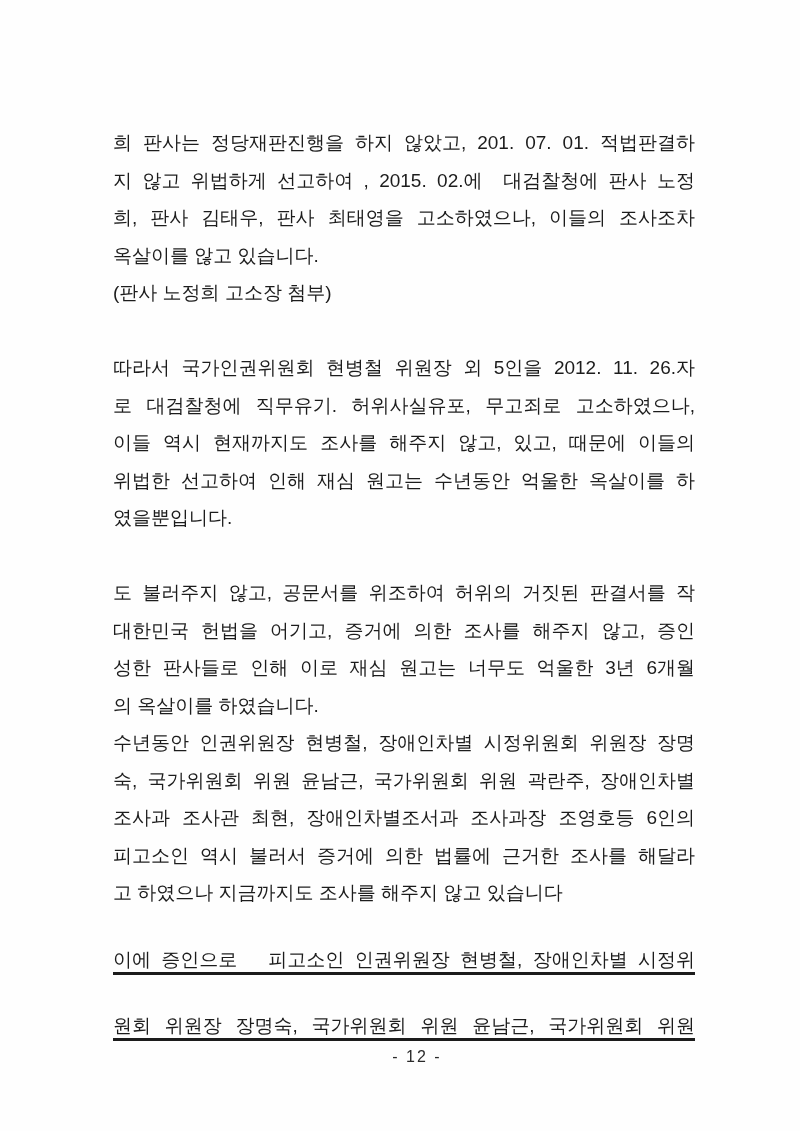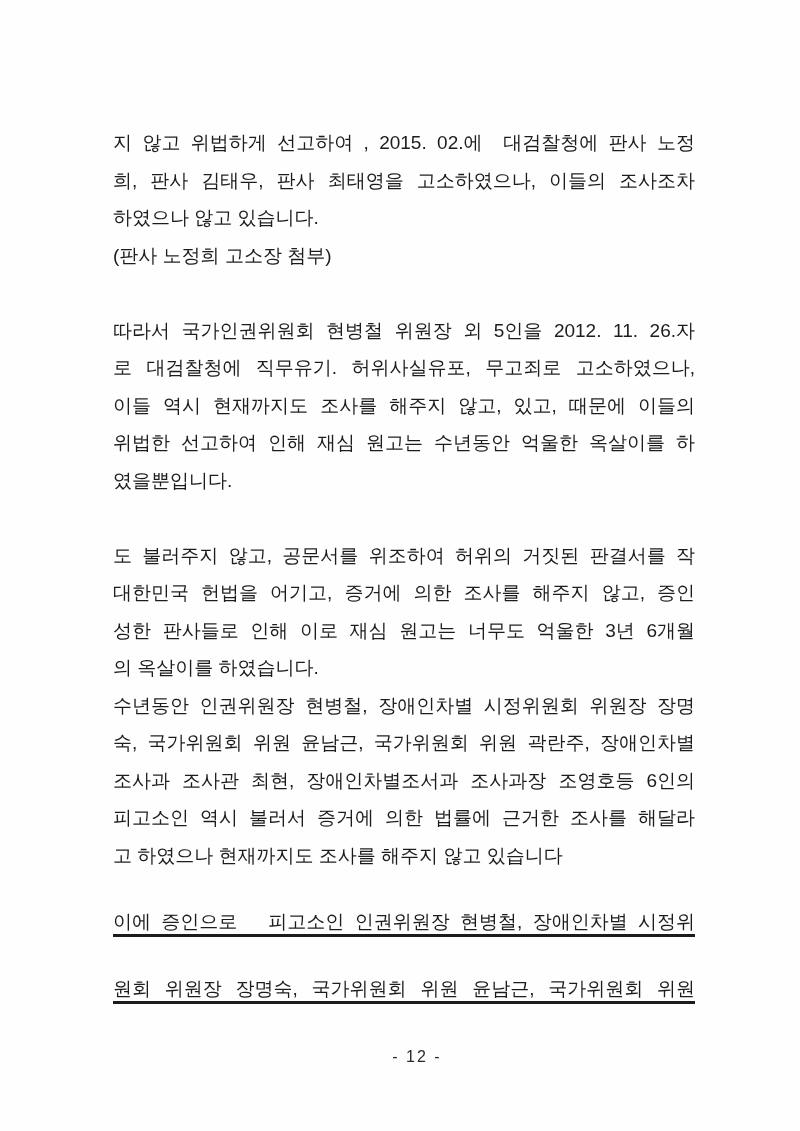--- a/index.html
+++ b/index.html
@@ -54,39 +54,40 @@
     color: #2a2a2a;
     letter-spacing: 2px;
     padding-left: 17px;
   }
 </style>
 </head>
 <body>
 
 <div class="page">
   <div class="content">
+      <div class="line just">희 판사는 정당재판진행을 하지 않았고, 201. 07. 01. 적법판결하</div>
       <div class="line just">지 않고 위법하게 선고하여 , 2015. 02.에 &nbsp;대검찰청에 판사 노정</div>
       <div class="line just">희, 판사 김태우, 판사 최태영을 고소하였으나, 이들의 조사조차</div>
-      <div class="line">하였으나 않고 있습니다.</div>
+      <div class="line">옥살이를 않고 있습니다.</div>
       <div class="line">(판사 노정희 고소장 첨부)</div>
       <div class="blank"></div>
       <div class="line just">따라서 국가인권위원회 현병철 위원장 외 5인을 2012. 11. 26.자</div>
       <div class="line just">로 대검찰청에 직무유기. 허위사실유포, 무고죄로 고소하였으나,</div>
       <div class="line just">이들 역시 현재까지도 조사를 해주지 않고, 있고, 때문에 이들의</div>
       <div class="line just">위법한 선고하여 인해 재심 원고는 수년동안 억울한 옥살이를 하</div>
       <div class="line">였을뿐입니다.</div>
       <div class="blank"></div>
       <div class="line just">도 불러주지 않고, 공문서를 위조하여 허위의 거짓된 판결서를 작</div>
       <div class="line just">대한민국 헌법을 어기고, 증거에 의한 조사를 해주지 않고, 증인</div>
       <div class="line just">성한 판사들로 인해 이로 재심 원고는 너무도 억울한 3년 6개월</div>
       <div class="line">의 옥살이를 하였습니다.</div>
       <div class="line just">수년동안 인권위원장 현병철, 장애인차별 시정위원회 위원장 장명</div>
       <div class="line just">숙, 국가위원회 위원 윤남근, 국가위원회 위원 곽란주, 장애인차별</div>
       <div class="line just">조사과 조사관 최현, 장애인차별조서과 조사과장 조영호등 6인의</div>
       <div class="line just">피고소인 역시 불러서 증거에 의한 법률에 근거한 조사를 해달라</div>
-      <div class="line">고 하였으나 현재까지도 조사를 해주지 않고 있습니다</div>
+      <div class="line">고 하였으나 지금까지도 조사를 해주지 않고 있습니다</div>
       <div class="line just under">이에 증인으로 &nbsp; 피고소인 인권위원장 현병철, 장애인차별 시정위</div>
       <div class="line just under">원회 위원장 장명숙, 국가위원회 위원 윤남근, 국가위원회 위원</div>
     </div>
   <div class="footer">
     <span>- 12 -</span>
   </div>
 </div>
 
 </body></html>

